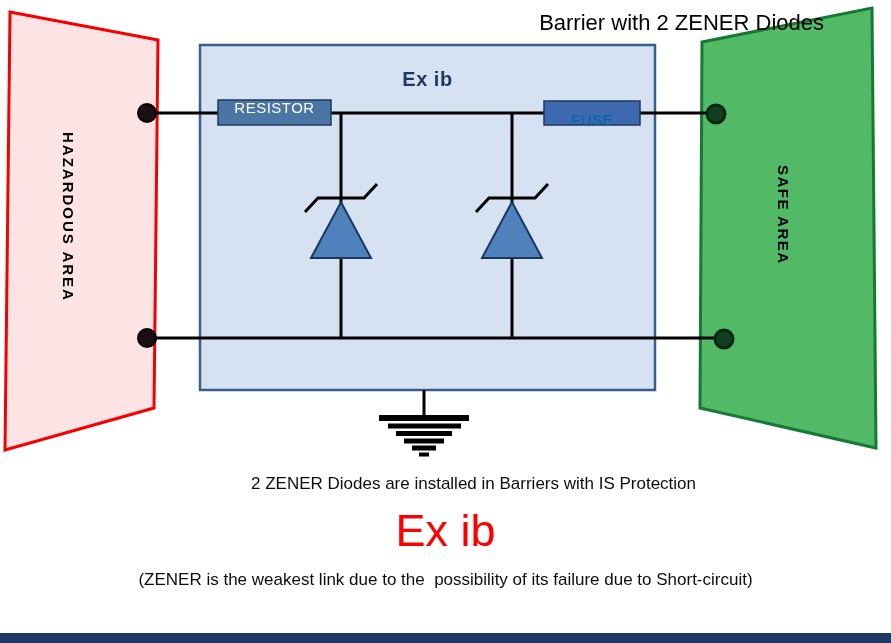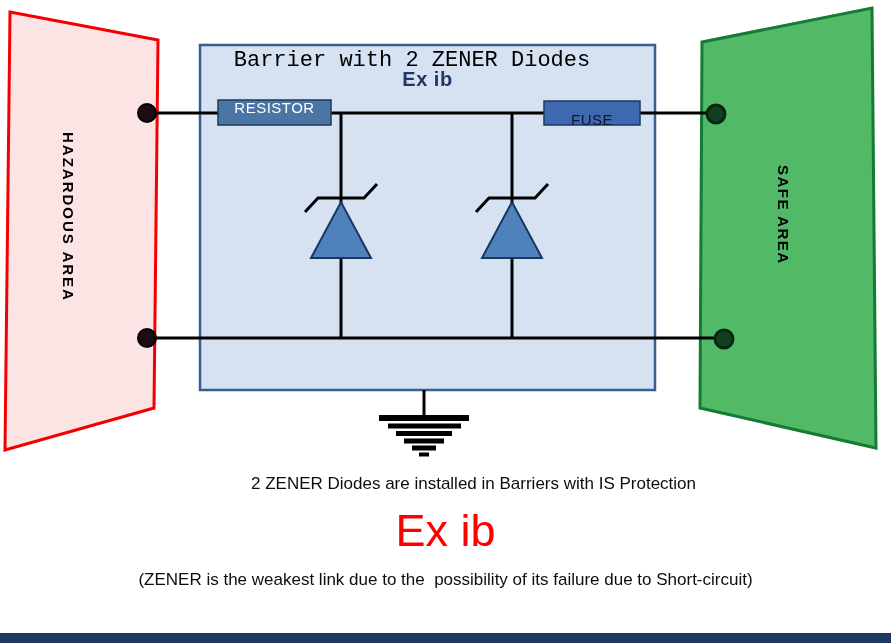--- a/index.html
+++ b/index.html
@@ -3,32 +3,32 @@
 <meta charset="utf-8">
 <style>
   * { margin:0; padding:0; box-sizing:border-box; }
   html,body { background:#ffffff; }
   body { font-family:"Liberation Sans", sans-serif; }
   .stage { position:relative; width:891px; height:643px; background:#ffffff; overflow:hidden; }
   .abs { position:absolute; }
   svg.diagram { position:absolute; left:0; top:0; }
 
   .title {
-    left:0; top:10px; width:824px; text-align:center;
-    font-family:Liberation Mono, monospace; font-size:22px; color:#000000;margin-top:38px;
+    left:0; top:10px; width:824px; text-align:right;
+    font-family:Liberation Sans, sans-serif; font-size:22px; color:#000000;
   }
   .exib-box-label {
     left:200px; top:68px; width:455px; text-align:center;
     font-weight:bold; font-size:20px; color:#1f3864; letter-spacing:0.5px;
   }
   .component-label {
     display:flex; align-items:center; justify-content:center; font-size:15px;
   }
   .resistor-label { left:218px; top:100px; width:113px; height:15px; color:#ffffff; letter-spacing:0.5px; }
-  .fuse-label     { left:544px; top:101px; width:96px;  height:36px; color:#0f172a; letter-spacing:0.5px;text-align:center; }
+  .fuse-label     { left:544px; top:101px; width:96px;  height:36px; color:#0369a1; letter-spacing:0.5px;text-align:center; }
 
   .vtext {
     writing-mode:vertical-rl; font-weight:bold; font-size:15px;
     color:#000000; letter-spacing:2px;
   }
   .hazardous-label { left:60px;  top:132px; }
   .safe-label      { left:775px; top:165px; letter-spacing:1.5px; }
 
   .caption { left:0; width:891px; text-align:center; color:#0d0d0d; white-space:pre-wrap; }
   .caption-installed { top:474px; font-size:17px;margin-left:28px; }

